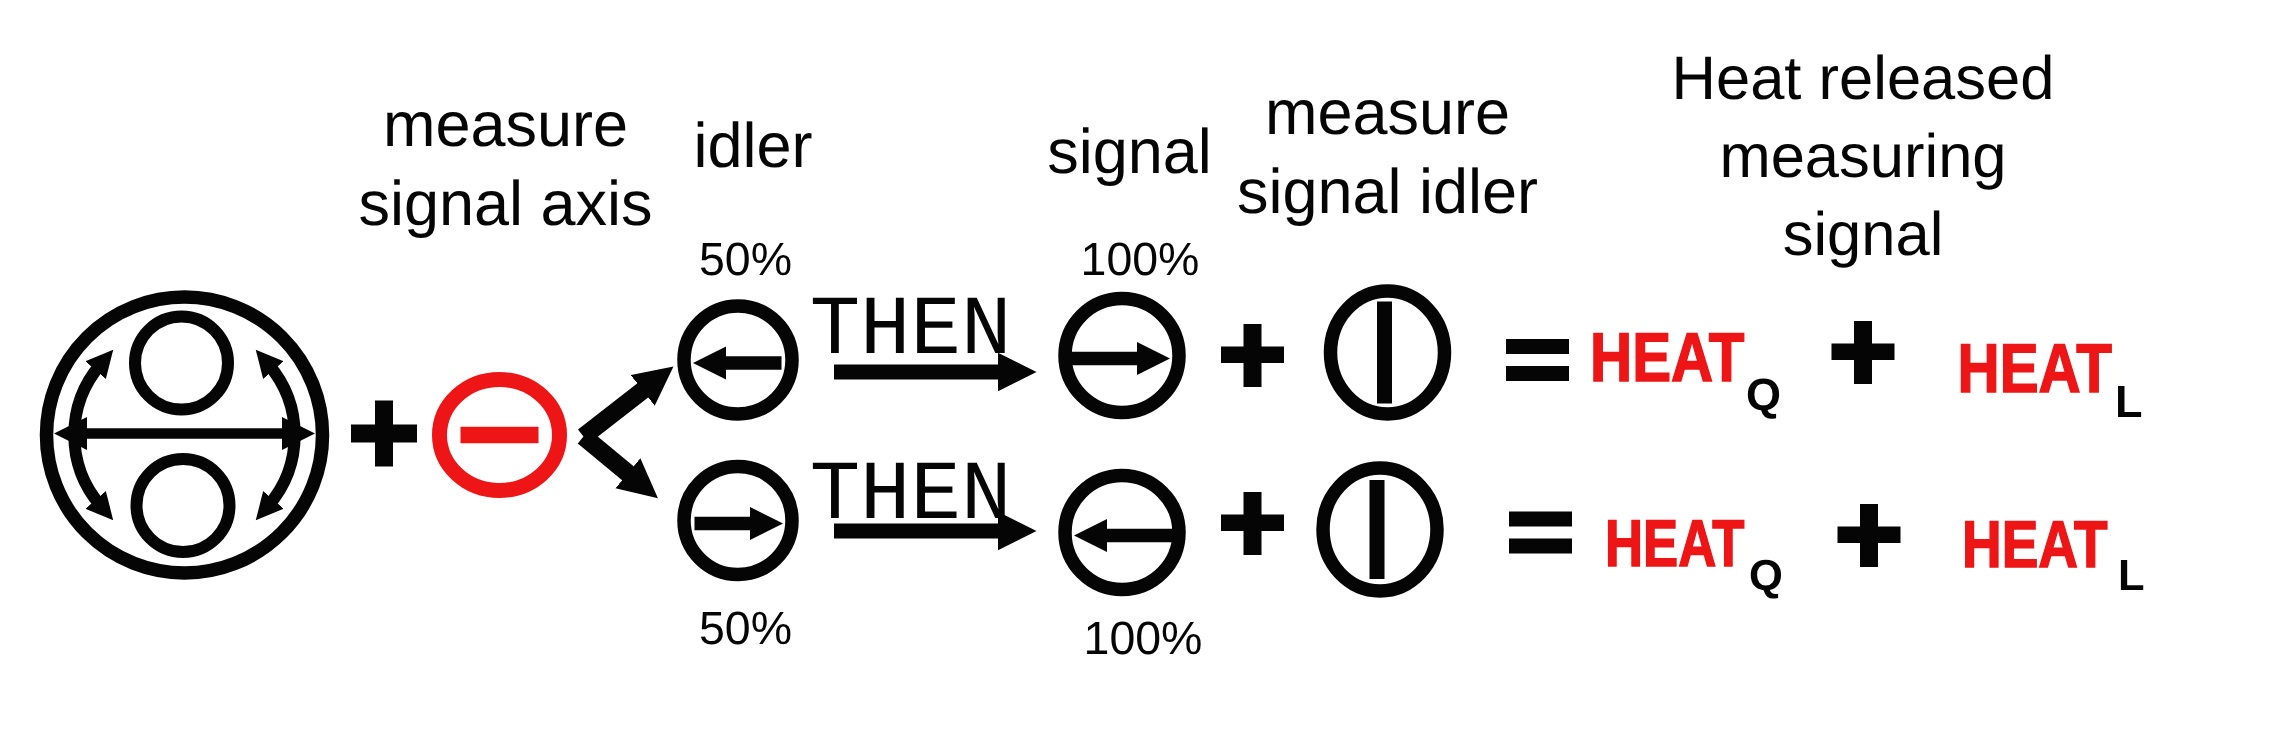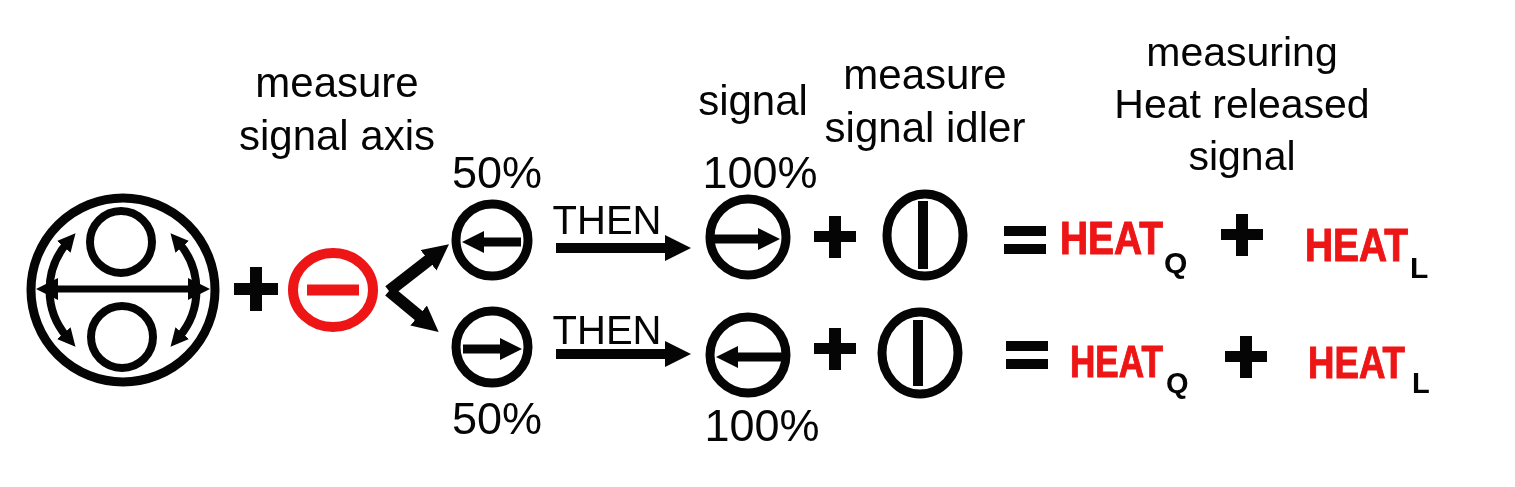--- a/index.html
+++ b/index.html
@@ -6,22 +6,22 @@
   #canvas{
     position:relative;width:1515px;height:487px;background:#fff;overflow:hidden;
     font-family:"Liberation Sans",sans-serif;color:#000;
   }
   #shapes{position:absolute;left:0;top:0;z-index:1;}
   .label{
     position:absolute;transform:translateX(-50%);text-align:center;
     font-size:42px;line-height:53px;white-space:nowrap;z-index:2;color:#050505;
   }
   .label .line{display:block;}
-  .prob{font-size:45px;}
-  .then{font-size:40px;letter-spacing:0px;}
+  .prob{font-size:31px;}
+  .then{font-size:56px;letter-spacing:0px;font-family:Liberation Mono, monospace;}
   .hr{line-height:52px;font-size:41px;}
 </style>
 </head>
 <body>
 
 <div id="canvas">
 
   <svg id="shapes" width="1515" height="487" viewBox="0 0 1515 487">
     <defs>
       <marker id="ah-lg" markerWidth="30" markerHeight="30" refX="7" refY="13" orient="auto-start-reverse" markerUnits="userSpaceOnUse">
@@ -127,37 +127,38 @@
       <text x="1412" y="393" font-size="29" fill="#050505">L</text>
     </g>
   </svg>
 
 
   <div class="label" style="left:337px;top:56px">
     <span class="line">measure</span>
     <span class="line">signal axis</span>
   </div>
 
+  <div class="label" style="left:502px;top:70px">idler</div>
 
   <div class="label prob" style="left:497px;top:146px">50%</div>
 
   <div class="label then" style="left:607px;top:194px">THEN</div>
 
   <div class="label" style="left:753px;top:74px">signal</div>
 
   <div class="label prob" style="left:760px;top:146px">100%</div>
 
   <div class="label" style="left:925px;top:48px">
     <span class="line">measure</span>
     <span class="line">signal idler</span>
   </div>
 
   <div class="label hr" style="left:1242px;top:26px">
+    <span class="line">Heat released</span>
     <span class="line">measuring</span>
-    <span class="line">Heat released</span>
     <span class="line">signal</span>
   </div>
 
   <div class="label then" style="left:607px;top:304px">THEN</div>
 
   <div class="label prob" style="left:497px;top:392px">50%</div>
 
   <div class="label prob" style="left:762px;top:399px">100%</div>
 
 </div>

